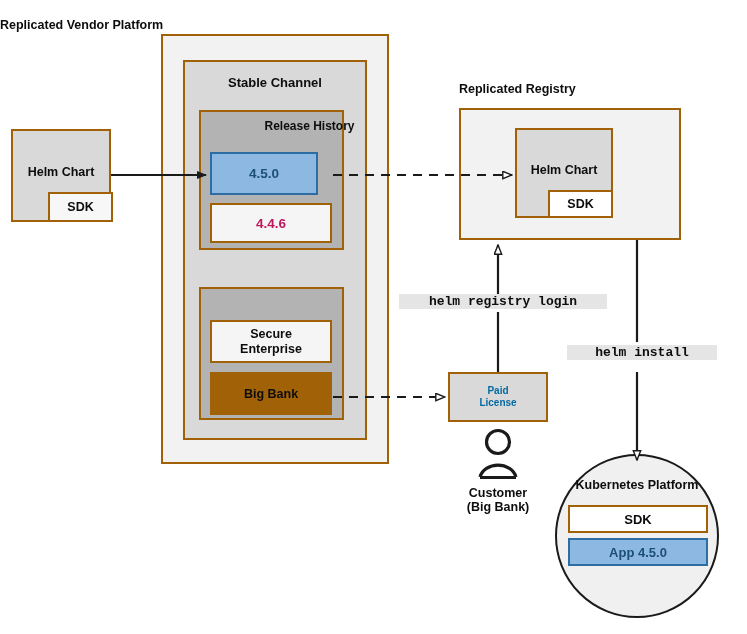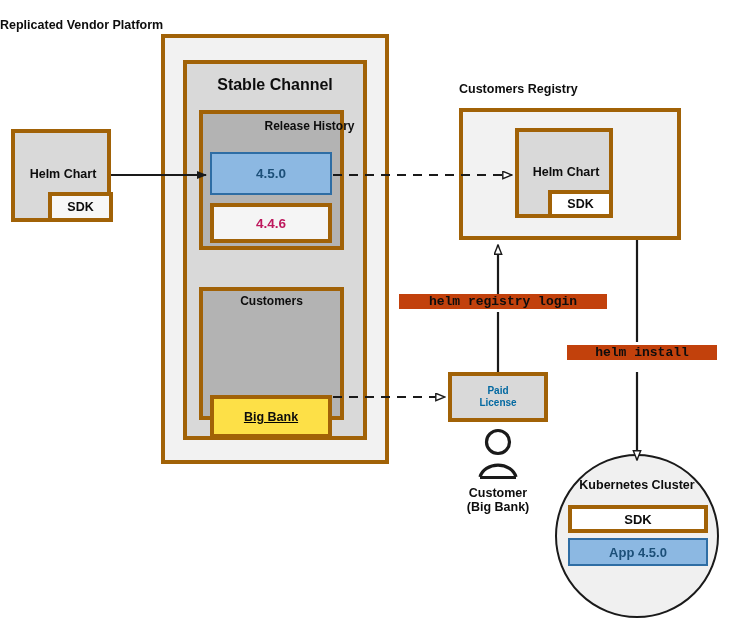--- a/index.html
+++ b/index.html
@@ -5,65 +5,68 @@
   html,body{margin:0;padding:0;}
   body{
     width:747px;height:634px;
     background:#ffffff;
     font-family:"Liberation Sans",sans-serif;
     position:relative;
     overflow:hidden;
   }
   #stage{position:absolute;left:0;top:0;width:747px;height:634px;}
   svg.layer{position:absolute;left:0;top:0;width:747px;height:634px;overflow:visible;}
-  .box{position:absolute;box-sizing:border-box;border:4px solid #a16207;
+  .box{position:absolute;box-sizing:border-box;border:2px solid #a16207;
        display:flex;align-items:center;justify-content:center;text-align:center;}
   .lbl{position:absolute;font-weight:bold;color:#0d0d0d;text-align:center;
        white-space:pre-line;line-height:1.15;}
   .ttl{font-weight:bold;color:#0d0d0d;font-size:12.5px;text-align:left;
        position:absolute;width:100%;left:0;}
   .mono{font-family:"Liberation Mono",monospace;font-weight:bold;font-size:13px;
         color:#0d0d0d;position:absolute;text-align:center;white-space:nowrap;
-        background:#c2410c;padding:0 4px;}
+        background:#e5e5e5;padding:0 4px;}
   .circle{position:absolute;border:2.5px solid #1a1a1a;border-radius:50%;box-sizing:border-box;}
 </style>
 </head>
 <body>
 
 <div id="stage">
 
   <div class="ttl" style="left:0;top:18px;width:400px;">Replicated Vendor Platform</div>
 
-  <div class="ttl" style="left:459px;top:82px;width:222px;">Customers Registry</div>
+  <div class="ttl" style="left:459px;top:82px;width:222px;">Replicated Registry</div>
 
   <div class="box" style="left:161px;top:34px;width:228px;height:430px;background:#f2f2f2;"></div>
 
   <div class="box" style="left:183px;top:60px;width:184px;height:380px;background:#d9d9d9;
               display:block;"></div>
-  <div class="lbl" style="left:183px;top:76px;width:184px;font-size:16px;">Stable Channel</div>
+  <div class="lbl" style="left:183px;top:76px;width:184px;font-size:13px;">Stable Channel</div>
 
   <div class="box" style="left:199px;top:110px;width:145px;height:140px;background:#b3b3b3;
               display:block;"></div>
   <div class="lbl" style="left:199px;top:120px;width:145px;font-size:12px;padding-left:38px;">Release History</div>
 
-  <div class="box" style="left:210px;top:152px;width:122px;height:43px;
+  <div class="box" style="left:210px;top:152px;width:108px;height:43px;
               background:#8cb8e2;border:2px solid #2e6da4;">
     <span style="font-size:13.5px;font-weight:bold;color:#1c4f78;">4.5.0</span>
   </div>
 
   <div class="box" style="left:210px;top:203px;width:122px;height:40px;background:#f5f5f5;">
     <span style="font-size:13.5px;font-weight:bold;color:#be185d;">4.4.6</span>
   </div>
 
   <div class="box" style="left:199px;top:287px;width:145px;height:133px;background:#b3b3b3;
               display:block;"></div>
-  <div class="lbl" style="left:199px;top:295px;width:145px;font-size:12px;">Customers</div>
 
+  <div class="box" style="left:210px;top:320px;width:122px;height:43px;background:#f5f5f5;">
+    <span style="font-size:12.5px;font-weight:bold;color:#0d0d0d;white-space:pre-line;line-height:1.15;">Secure
+Enterprise</span>
+  </div>
 
-  <div class="box" style="left:210px;top:395px;width:122px;height:43px;background:#fde047;text-decoration:underline;">
+  <div class="box" style="left:210px;top:372px;width:122px;height:43px;background:#a16207;">
     <span style="font-size:12.5px;font-weight:bold;color:#0d0d0d;">Big Bank</span>
   </div>
 
   <div class="box" style="left:11px;top:129px;width:100px;height:93px;background:#d9d9d9;display:block;">
     <div style="position:absolute;left:0;top:34px;width:96px;text-align:center;
                 font-size:12.5px;font-weight:bold;color:#0d0d0d;">Helm Chart</div>
   </div>
   <div class="box" style="left:48px;top:192px;width:65px;height:30px;background:#f7f7f7;">
     <span style="font-size:12.5px;font-weight:bold;color:#0d0d0d;">SDK</span>
   </div>
@@ -87,21 +90,21 @@
     <g fill="none" stroke="#1a1a1a" stroke-width="3.2">
       <circle cx="498" cy="442" r="11.5"></circle>
       <path d="M480 477 A18.5 15.5 0 0 1 516 477"></path>
       <line x1="480" y1="477.5" x2="516" y2="477.5"></line>
     </g>
   </svg>
   <div class="lbl" style="left:438px;top:486px;width:120px;font-size:12.5px;">Customer
 (Big Bank)</div>
 
   <div class="circle" style="left:555px;top:454px;width:164px;height:164px;background:#f0f0f0;"></div>
-  <div class="lbl" style="left:555px;top:478px;width:164px;font-size:12.5px;">Kubernetes Cluster</div>
+  <div class="lbl" style="left:555px;top:478px;width:164px;font-size:12.5px;">Kubernetes Platform</div>
 
   <div class="box" style="left:568px;top:505px;width:140px;height:28px;background:#ffffff;">
     <span style="font-size:13px;font-weight:bold;color:#0d0d0d;">SDK</span>
   </div>
   <div class="box" style="left:568px;top:538px;width:140px;height:28px;
               background:#8cb8e2;border:2px solid #2e6da4;">
     <span style="font-size:13px;font-weight:bold;color:#1c4f78;">App 4.5.0</span>
   </div>
 
   <svg class="layer">

